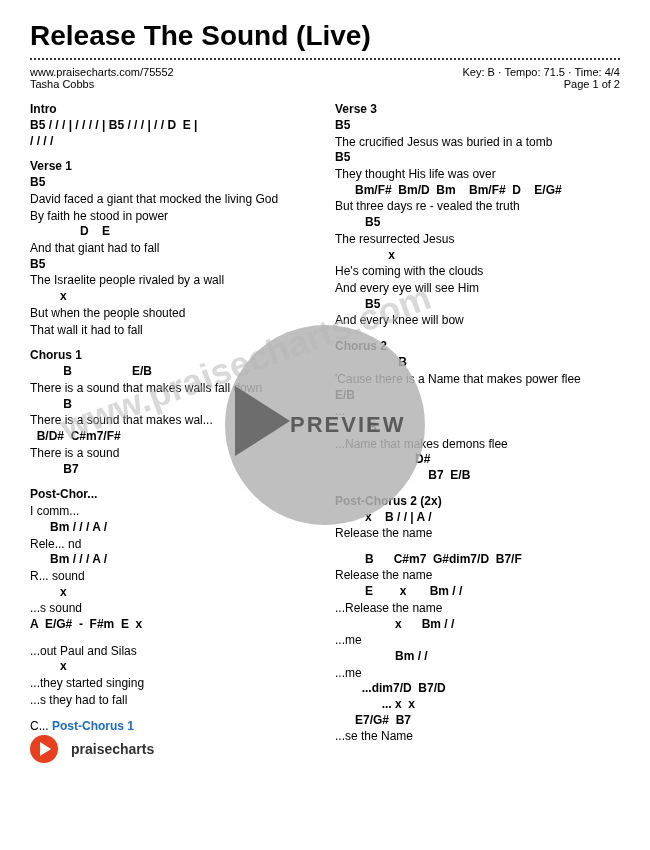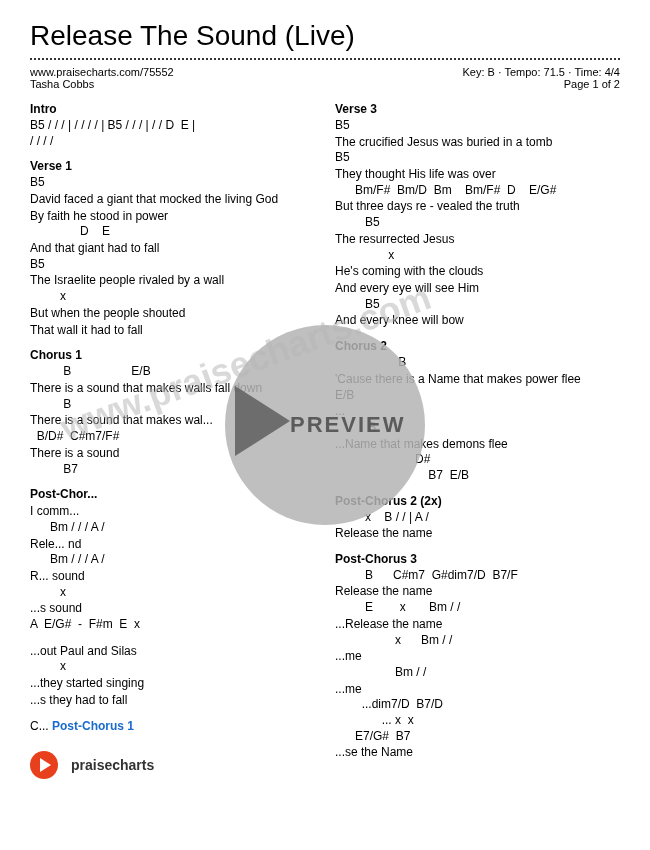--- a/index.html
+++ b/index.html
@@ -14,21 +14,21 @@
       position: relative;
     }
 
     .page {
       padding: 20px 30px 20px 30px;
       position: relative;
     }
 
     .title {
       font-size: 28px;
-      font-weight: normal;
+      font-weight: bold;
       margin-bottom: 4px;
     }
 
     .dotted-line {
       border: none;
       border-top: 2px dotted #333;
       margin: 6px 0;
     }
 
     .meta-row {
@@ -58,21 +58,21 @@
       margin-bottom: 10px;
     }
 
     .section-title {
       font-weight: bold;
       font-size: 12px;
       margin-bottom: 2px;
     }
 
     .chord-line {
-      font-weight: normal;
+      font-weight: bold;
       font-size: 12px;
       white-space: pre;
       line-height: 1.3;
     }
 
     .lyric-line {
       font-size: 12px;
       line-height: 1.4;
     }
 
@@ -290,21 +290,20 @@
         <div class="chord-line">                            B7  E/B</div>
       </div>
 
       <div class="section">
         <div class="section-title">Post-Chorus 2 (2x)</div>
         <div class="chord-line">         x    B / / | A /</div>
         <div class="lyric-line">Release the name</div>
       </div>
 
       <div class="section">
-        <div class="section-title">Post-Chorus 3</div>
         <div class="chord-line">         B      C#m7  G#dim7/D  B7/F</div>
         <div class="lyric-line">Release the name</div>
         <div class="chord-line">         E        x       Bm / /</div>
         <div class="lyric-line">...Release the name</div>
         <div class="chord-line">                  x      Bm / /</div>
         <div class="lyric-line">...me</div>
         <div class="chord-line">                  Bm / /</div>
         <div class="lyric-line">...me</div>
         <div class="chord-line">        ...dim7/D  B7/D</div>
         <div class="chord-line">              ... x  x</div>

